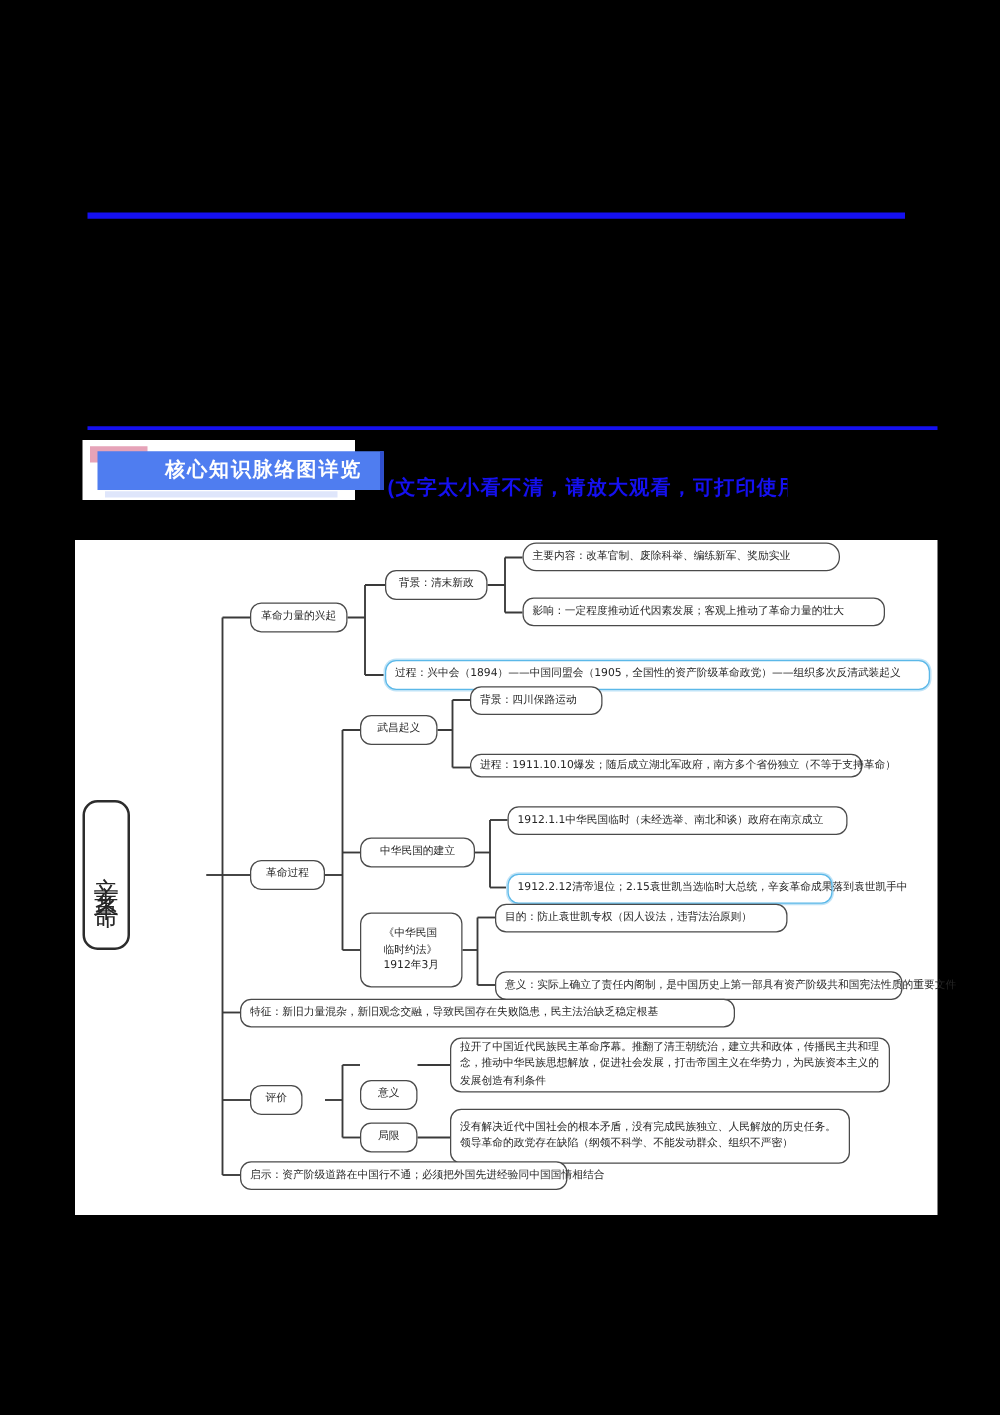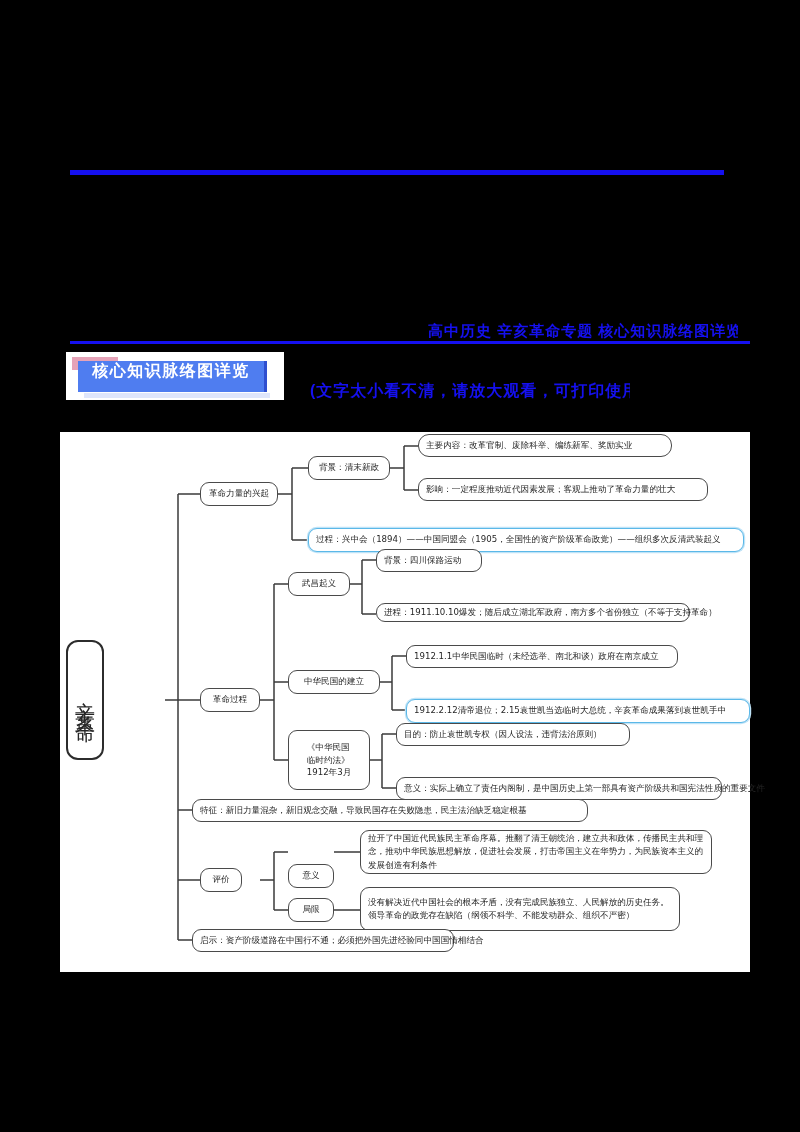--- a/index.html
+++ b/index.html
@@ -46,21 +46,21 @@
     background:#ffffff;
   }
   .title-accent{
     position:absolute;left:6px;top:5px;width:46px;height:13px;
     background:#e6a3b8;
   }
   .title-chip{
     position:absolute;left:12px;top:9px;width:186px;height:31px;
     background:#4f7df0;
     border-right:3px solid #2f4fcf;
-    display:flex;justify-content:center;
+    display:flex;align-items:center;justify-content:center;padding-left:40px;
   }
   .title-chip span{
     color:#ffffff;font-weight:bold;font-size:16px;letter-spacing:1.5px;
     font-family:"DejaVu Sans",sans-serif;
   }
   .title-shadow{
     position:absolute;left:18px;top:41px;width:186px;height:5px;
     background:#dfe6fb;
   }
 
@@ -104,21 +104,20 @@
     line-height:1.5;
   }
 </style>
 </head>
 <body>
 
 <div class="page">
 
   <div class="top-rule"></div>
 
-  <div class="band-text" id="band-top">高中历史 辛亥革命专题 核心知识脉络图详览</div>
   <div id="band-rule"></div>
 
   <div class="title-wrap">
     <div class="title-accent"></div>
     <div class="title-chip">
       <span>核心知识脉络图详览</span>
     </div>
     <div class="title-shadow"></div>
   </div>
 
@@ -199,21 +198,21 @@
     <div class="node ctr" style="left:228px;top:140px;width:62px;height:24px;">武昌起义</div>
 
     <div class="node" style="left:316px;top:117px;width:106px;height:23px;">背景：四川保路运动</div>
 
     <div class="node" style="left:316px;top:171px;width:314px;height:19px;">进程：1911.10.10爆发；随后成立湖北军政府，南方多个省份独立（不等于支持革命）</div>
 
     <div class="node ctr" style="left:228px;top:238px;width:92px;height:24px;">中华民国的建立</div>
 
     <div class="node" style="left:346px;top:213px;width:272px;height:23px;">1912.1.1中华民国临时（未经选举、南北和谈）政府在南京成立</div>
 
-    <div class="node hl" style="left:346px;top:267px;width:344px;height:24px;">1912.2.12清帝退位；2.15袁世凯当选临时大总统，辛亥革命成果落到袁世凯手中</div>
+    <div class="node hl" style="left:346px;top:267px;width:260px;height:24px;">1912.2.12清帝退位；2.15袁世凯当选临时大总统，辛亥革命成果落到袁世凯手中</div>
 
     <div class="node multi" style="left:228px;top:298px;width:82px;height:60px;">《中华民国
 临时约法》
 1912年3月</div>
 
     <div class="node" style="left:336px;top:291px;width:234px;height:23px;">目的：防止袁世凯专权（因人设法，违背法治原则）</div>
 
     <div class="node" style="left:336px;top:345px;width:326px;height:23px;">意义：实际上确立了责任内阁制，是中国历史上第一部具有资产阶级共和国宪法性质的重要文件</div>
 
     <div class="node" style="left:132px;top:367px;width:396px;height:23px;">特征：新旧力量混杂，新旧观念交融，导致民国存在失败隐患，民主法治缺乏稳定根基</div>

